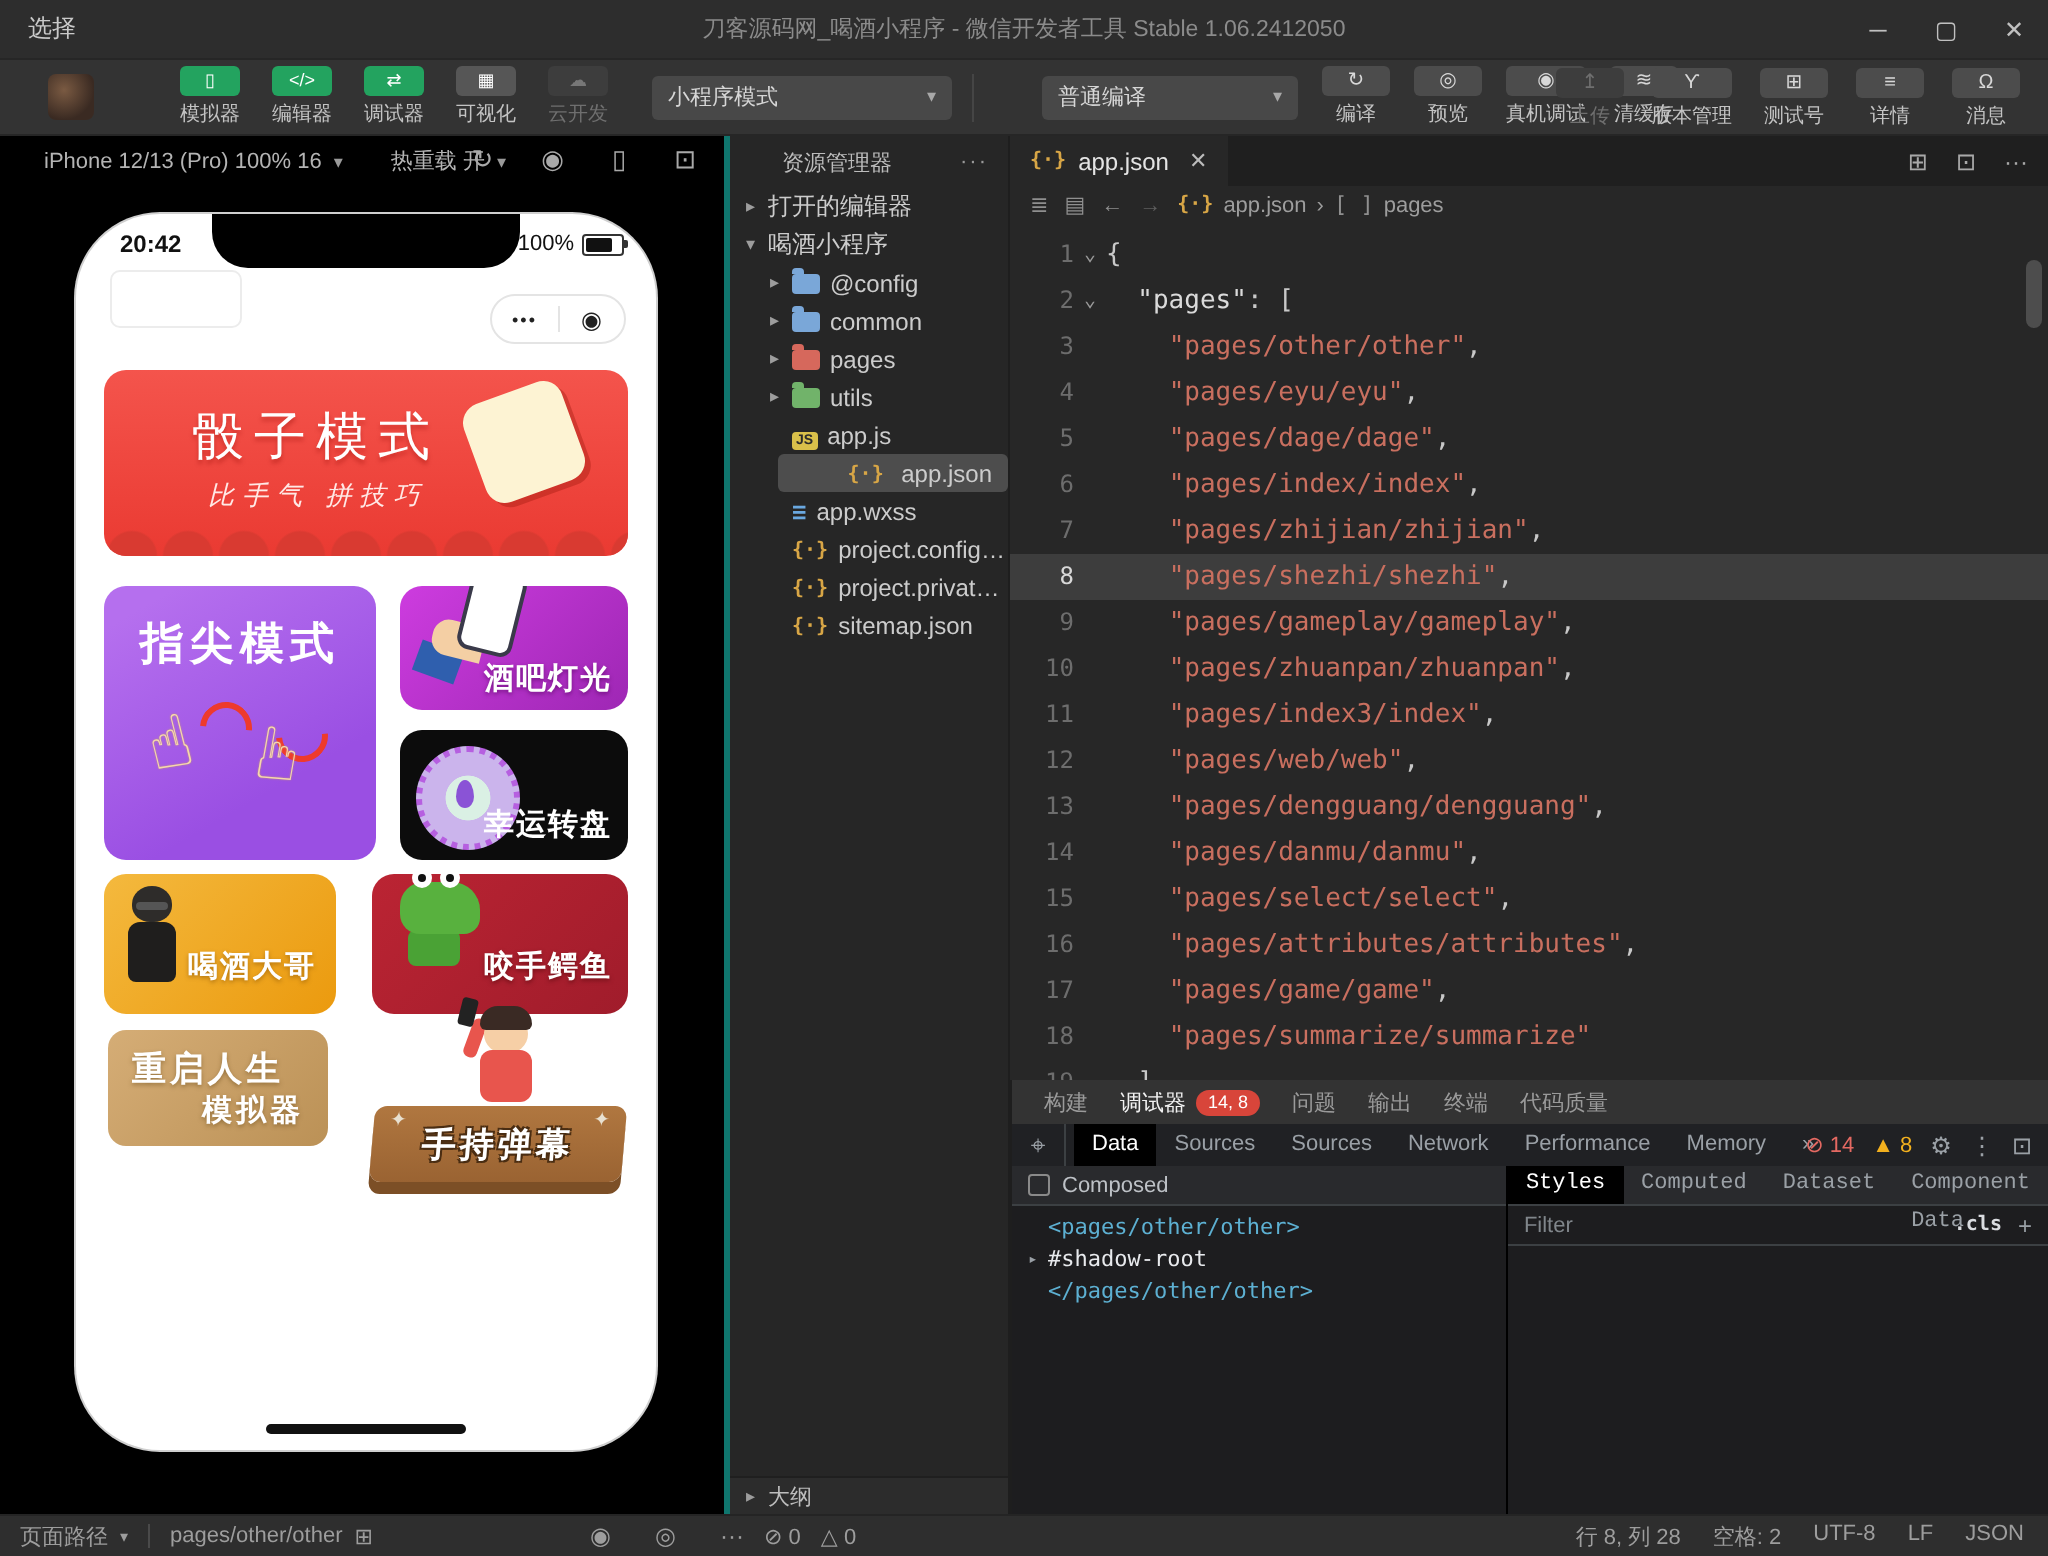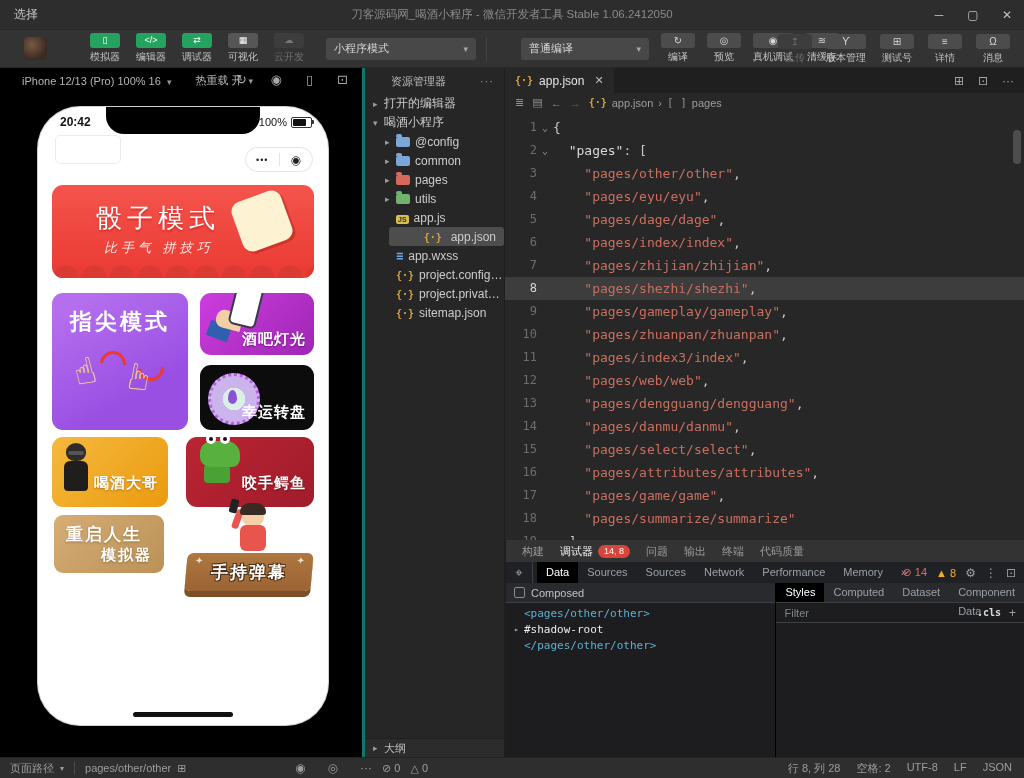--- a/index.html
+++ b/index.html
@@ -194,21 +194,21 @@
   .dompane{width:283px;background:#1d1d1f;border-right:1px solid #000;box-sizing:border-box;}
   .composed{height:19px;background:#292a2d;border-bottom:1px solid #3c4043;display:flex;align-items:center;gap:6px;padding-left:8px;
             font-size:11px;color:#bdc1c6;}
   .cbx{width:9px;height:9px;border:1px solid #8a8a8a;border-radius:2px;background:transparent;}
   .domtree{padding:3px 0 0 8px;}
   .dl{font:11px/16px "DejaVu Sans Mono",monospace;color:#5db0d2;white-space:pre;display:flex;}
   .dl .darr{color:#9aa0a6;width:10px;font-size:8px;line-height:16px;}
   .dl.shadow{color:#e8eaed;}
   .stylepane{flex:1;background:#1d1d1f;display:flex;flex-direction:column;}
   .styletabs{height:19px;background:#292a2d;border-bottom:1px solid #3c4043;display:flex;align-items:center;}
-  .stab{font-size:11px;color:#9aa0a6;padding:0 9px;height:100%;line-height:19px;}
+  .stab{font-size:11px;color:#9aa0a6;padding:0 9px;height:100%;line-height:19px;font-family:Liberation Mono, monospace;}
   .stab.active{background:#000;color:#fff;}
   .filterbar{height:19px;border-bottom:1px solid #3c4043;display:flex;align-items:center;padding:0 8px;gap:8px;}
   .filterbar .ph{flex:1;font-size:11px;color:#80868b;}
   .filterbar .cls{font:bold 10px "DejaVu Sans Mono",monospace;color:#dadce0;}
   .filterbar .plus{color:#9aa0a6;font-size:12px;}
 
   
   .statusbar{position:absolute;left:0;top:757px;width:1024px;height:21px;background:#2e2e2e;border-top:1px solid #242424;
              box-sizing:border-box;display:flex;align-items:center;font-size:11px;color:#9d9d9d;}
   .sb-left{display:flex;align-items:center;gap:6px;padding-left:10px;}

